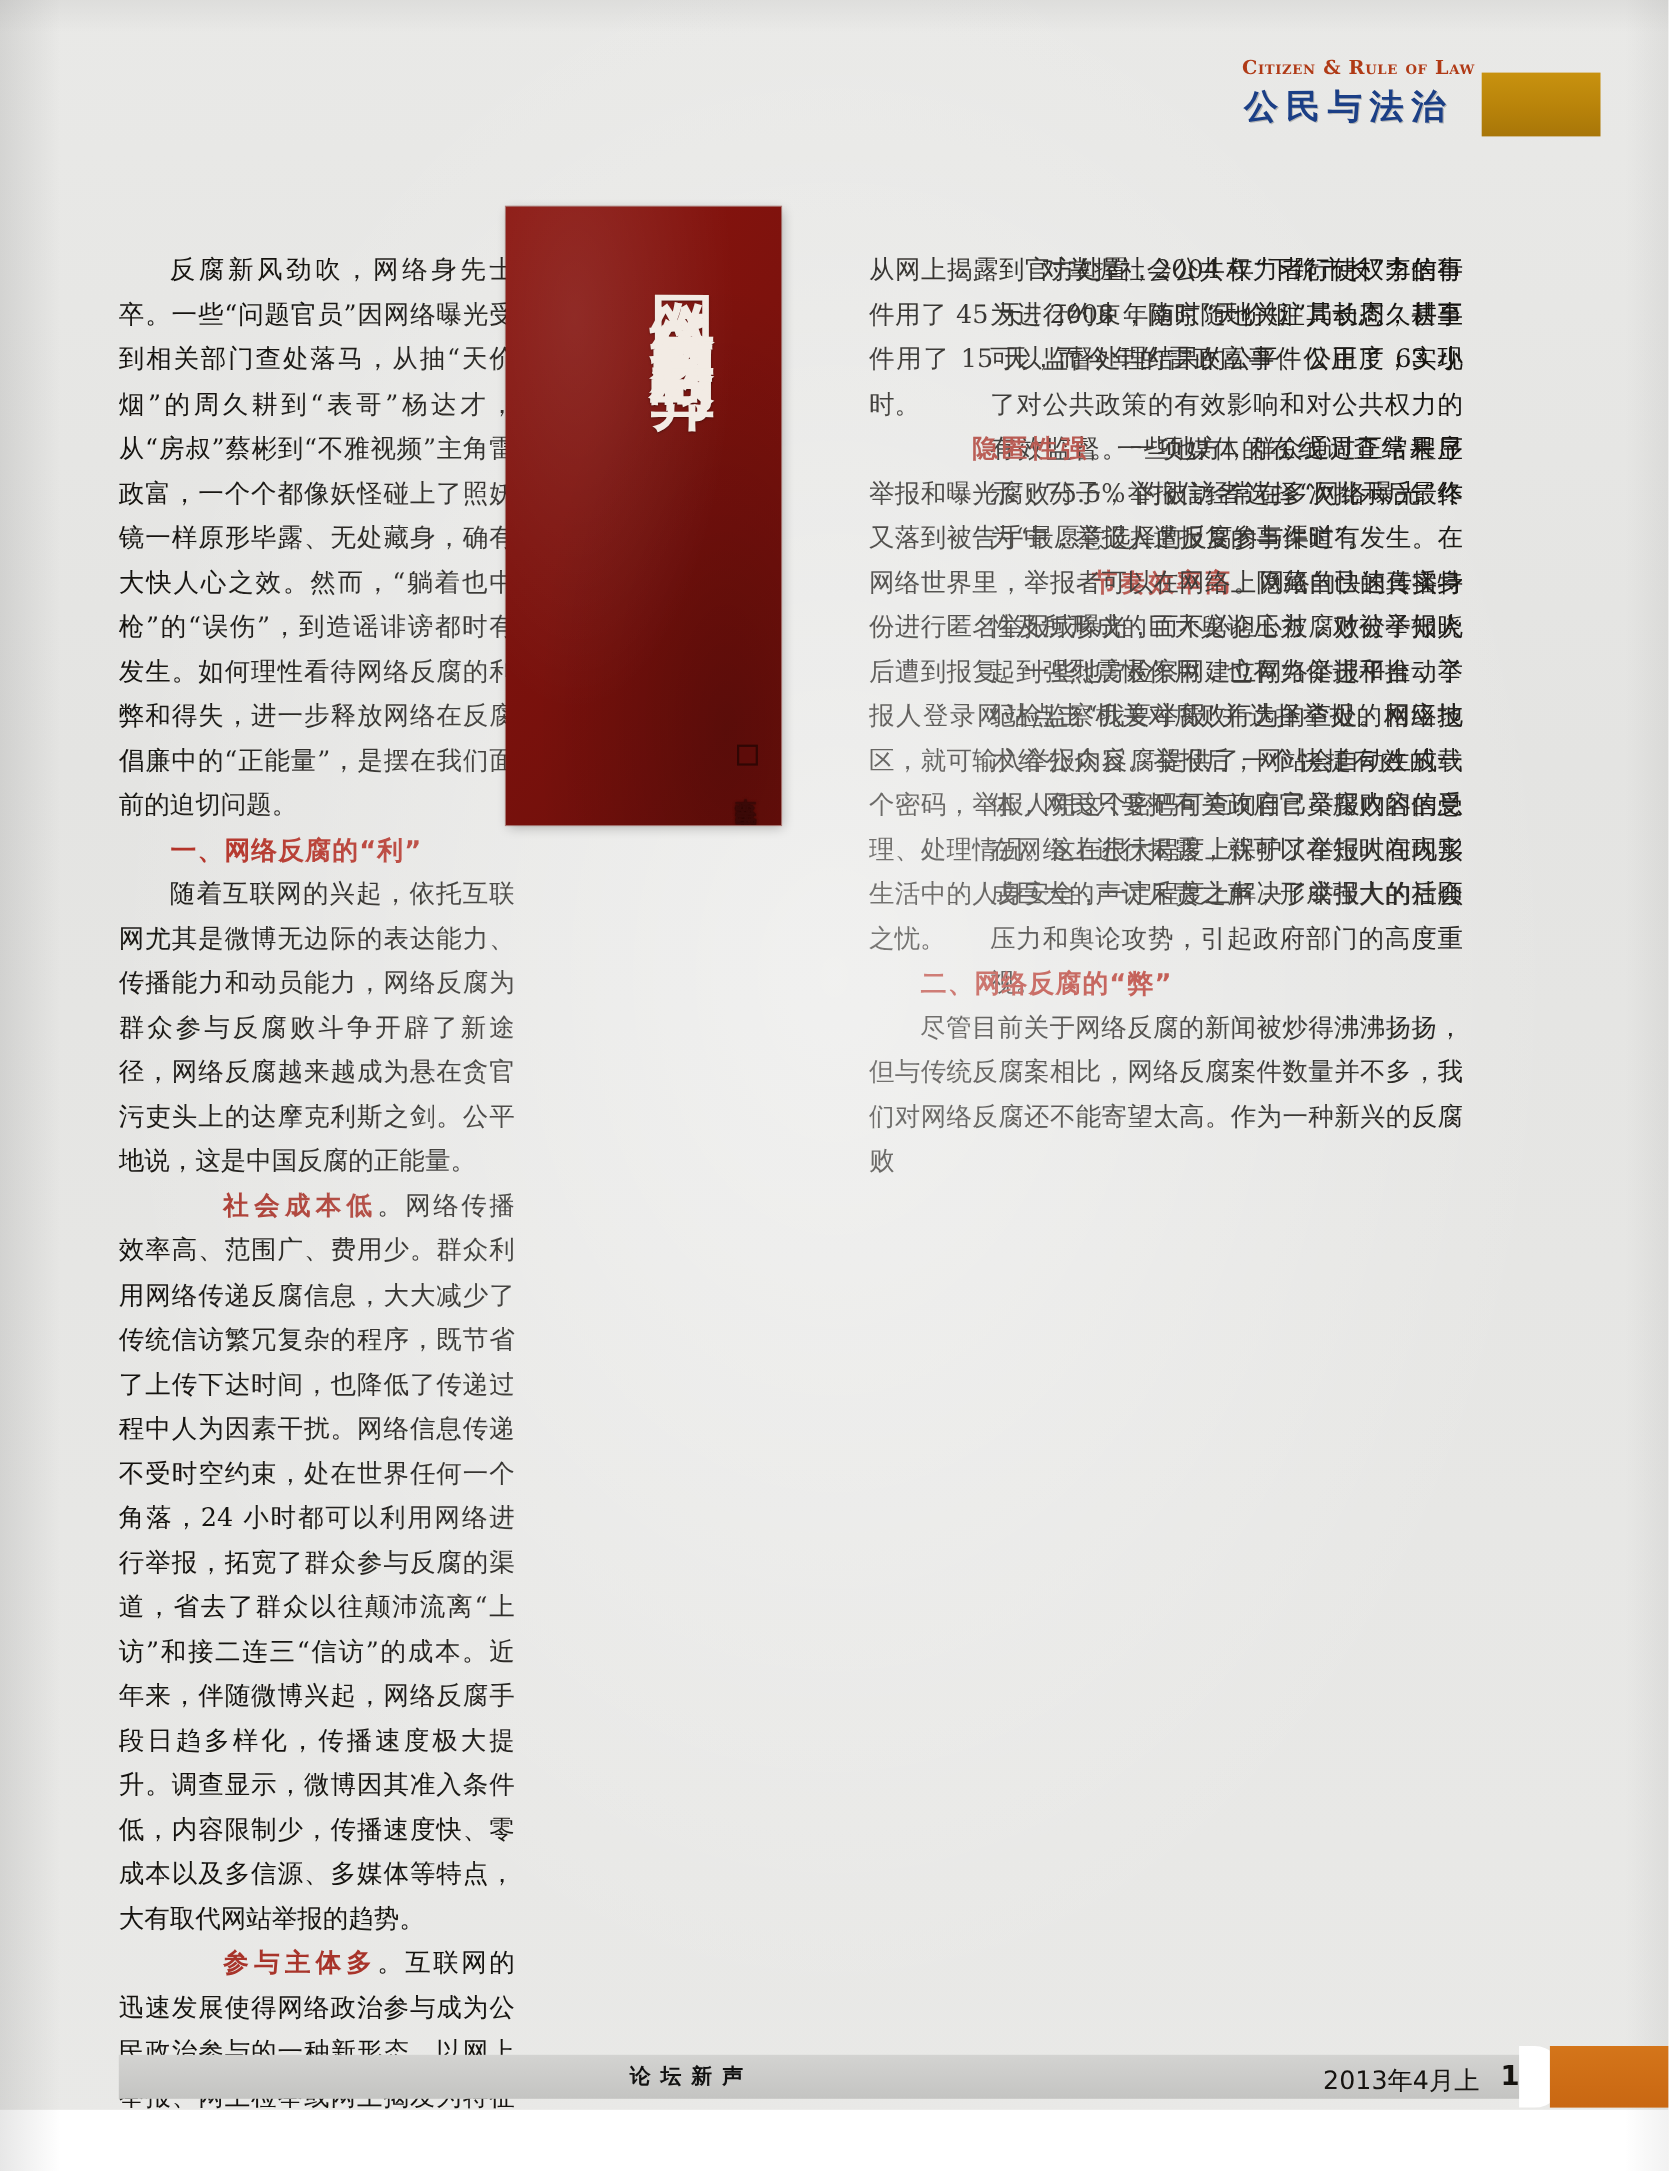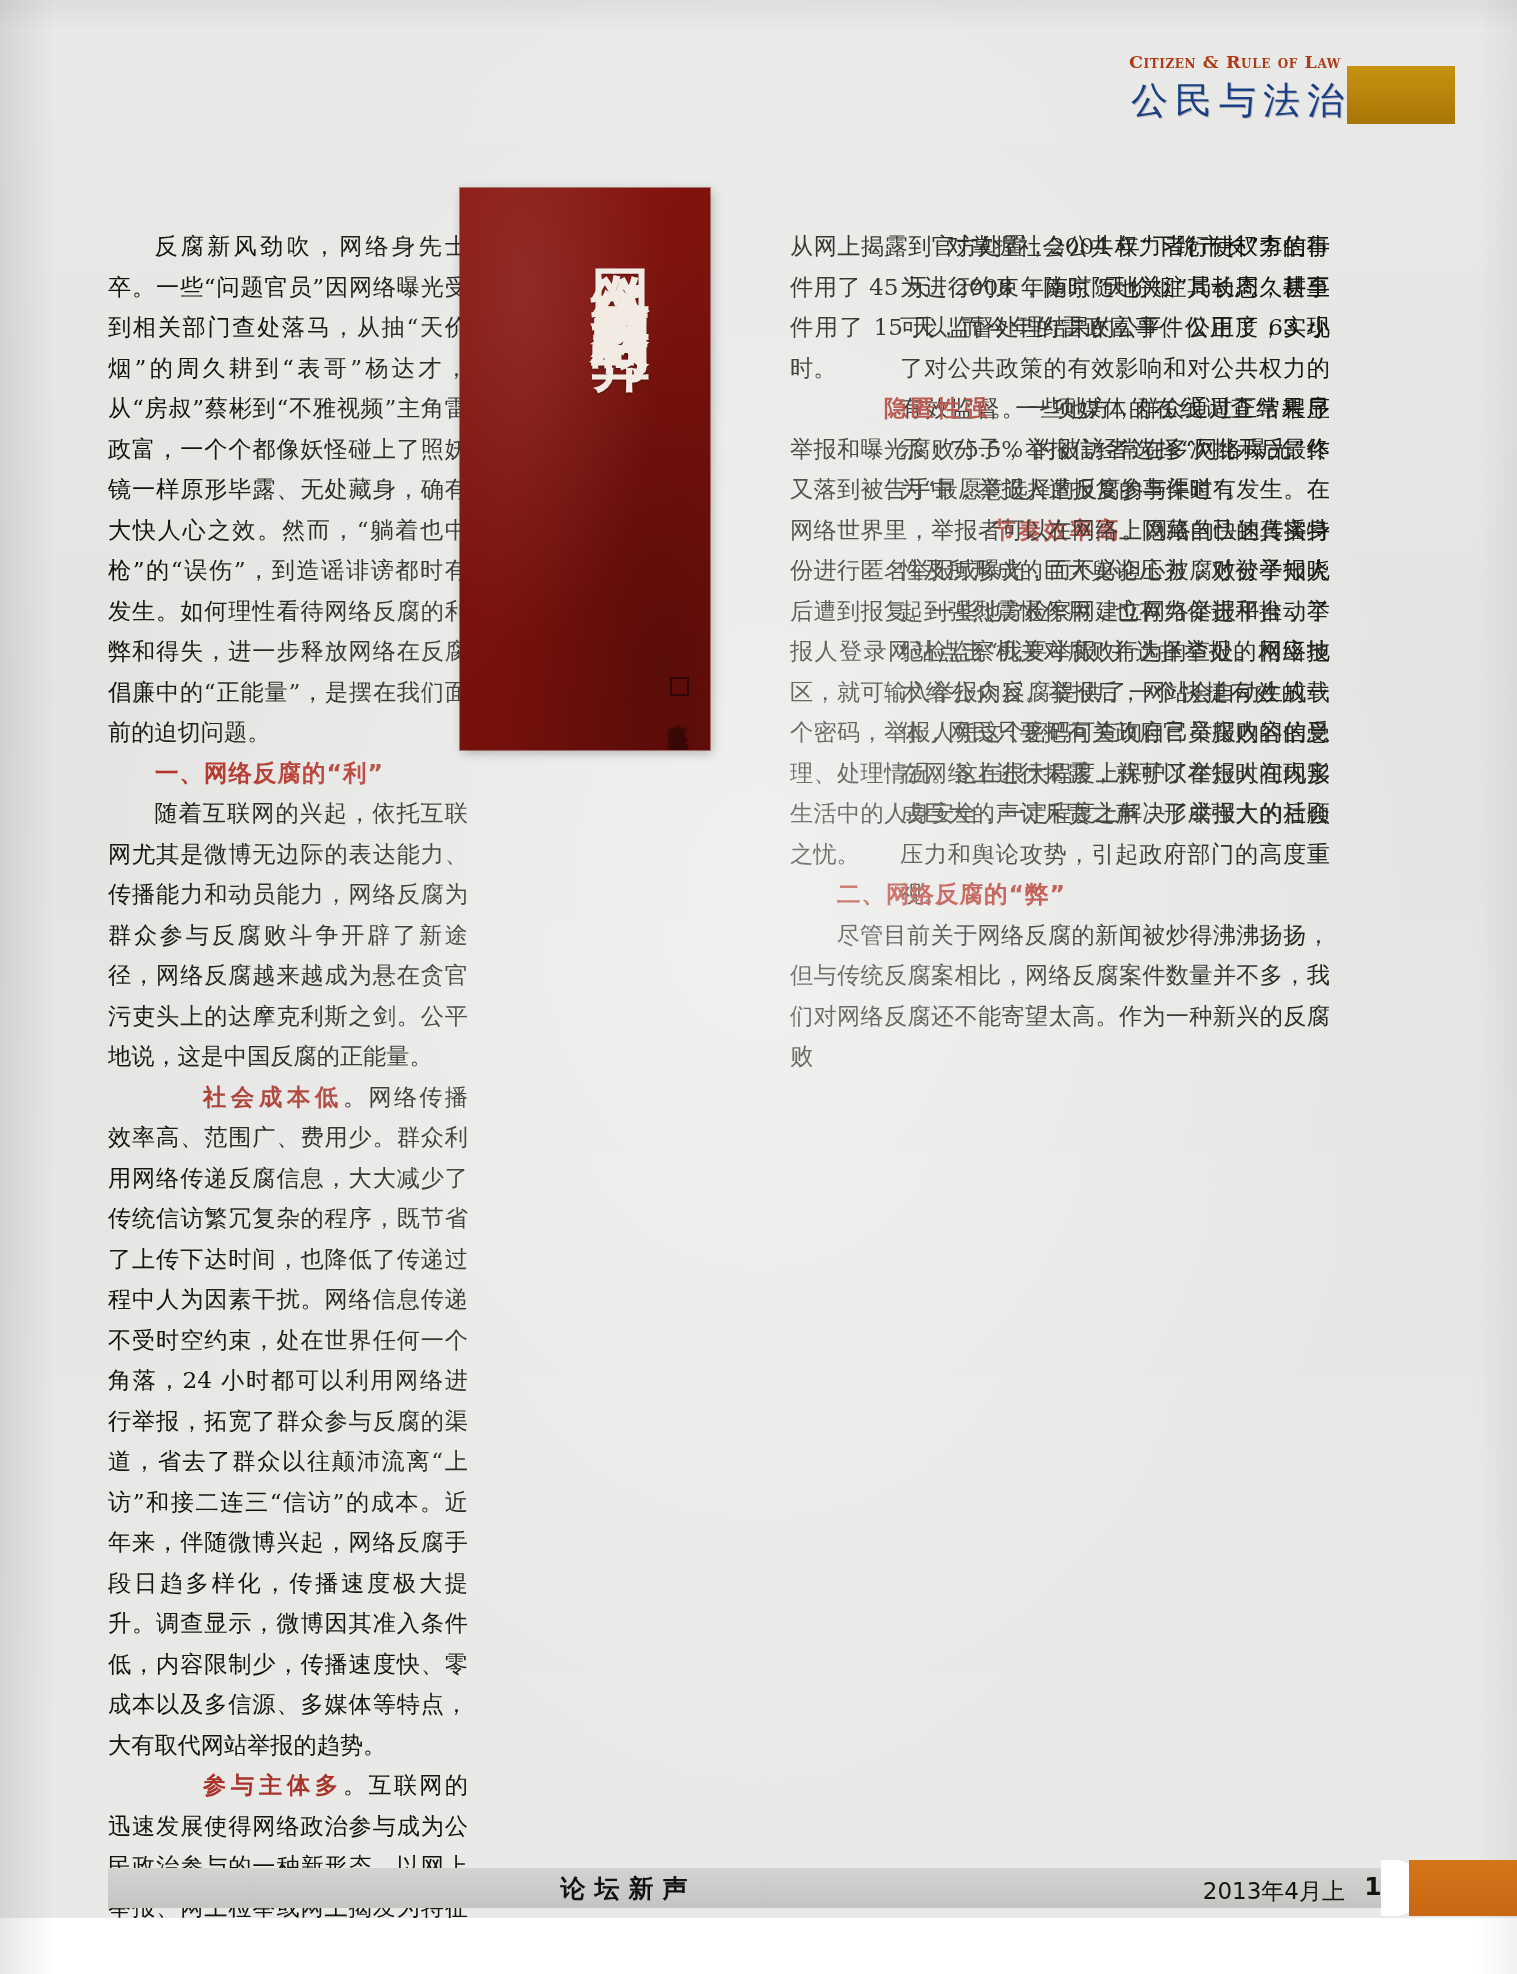--- a/index.html
+++ b/index.html
@@ -67,22 +67,22 @@
     font-size: 17.5px;
     letter-spacing: 0.6px;
     color: #b03a16;
     white-space: nowrap;
   }
   .masthead-cn {
     position: absolute;
     left: 6px;
     top: 24px;
     font-family: "DejaVu Sans", "Liberation Sans", sans-serif;
-    font-weight: 400;
-    font-size: 37px;
+    font-weight: 700;
+    font-size: 31px;
     letter-spacing: 7px;
     color: #1b3f86;
     white-space: nowrap;
     text-shadow: 1px 1px 0 rgba(0,0,0,0.22);
   }
 
   
   .col {
     position: absolute;
     top: 0;
@@ -214,21 +214,21 @@
     position: absolute;
     left: 0; right: 0;
     top: 8px;
     height: 40px;
     display: flex;
     align-items: center;
     justify-content: center;
     padding-right: 260px;
     font-family: "DejaVu Sans", "Liberation Sans", sans-serif;
     font-weight: 700;
-    font-size: 25px;
+    font-size: 19px;
     letter-spacing: 9px;
     color: #111;
     border-radius: 13px;
   }
   .footer-date {
     position: absolute;
     right: 172px;
     top: 16px;
     font-family: "DejaVu Sans", "Liberation Sans", sans-serif;
     font-size: 23px;

